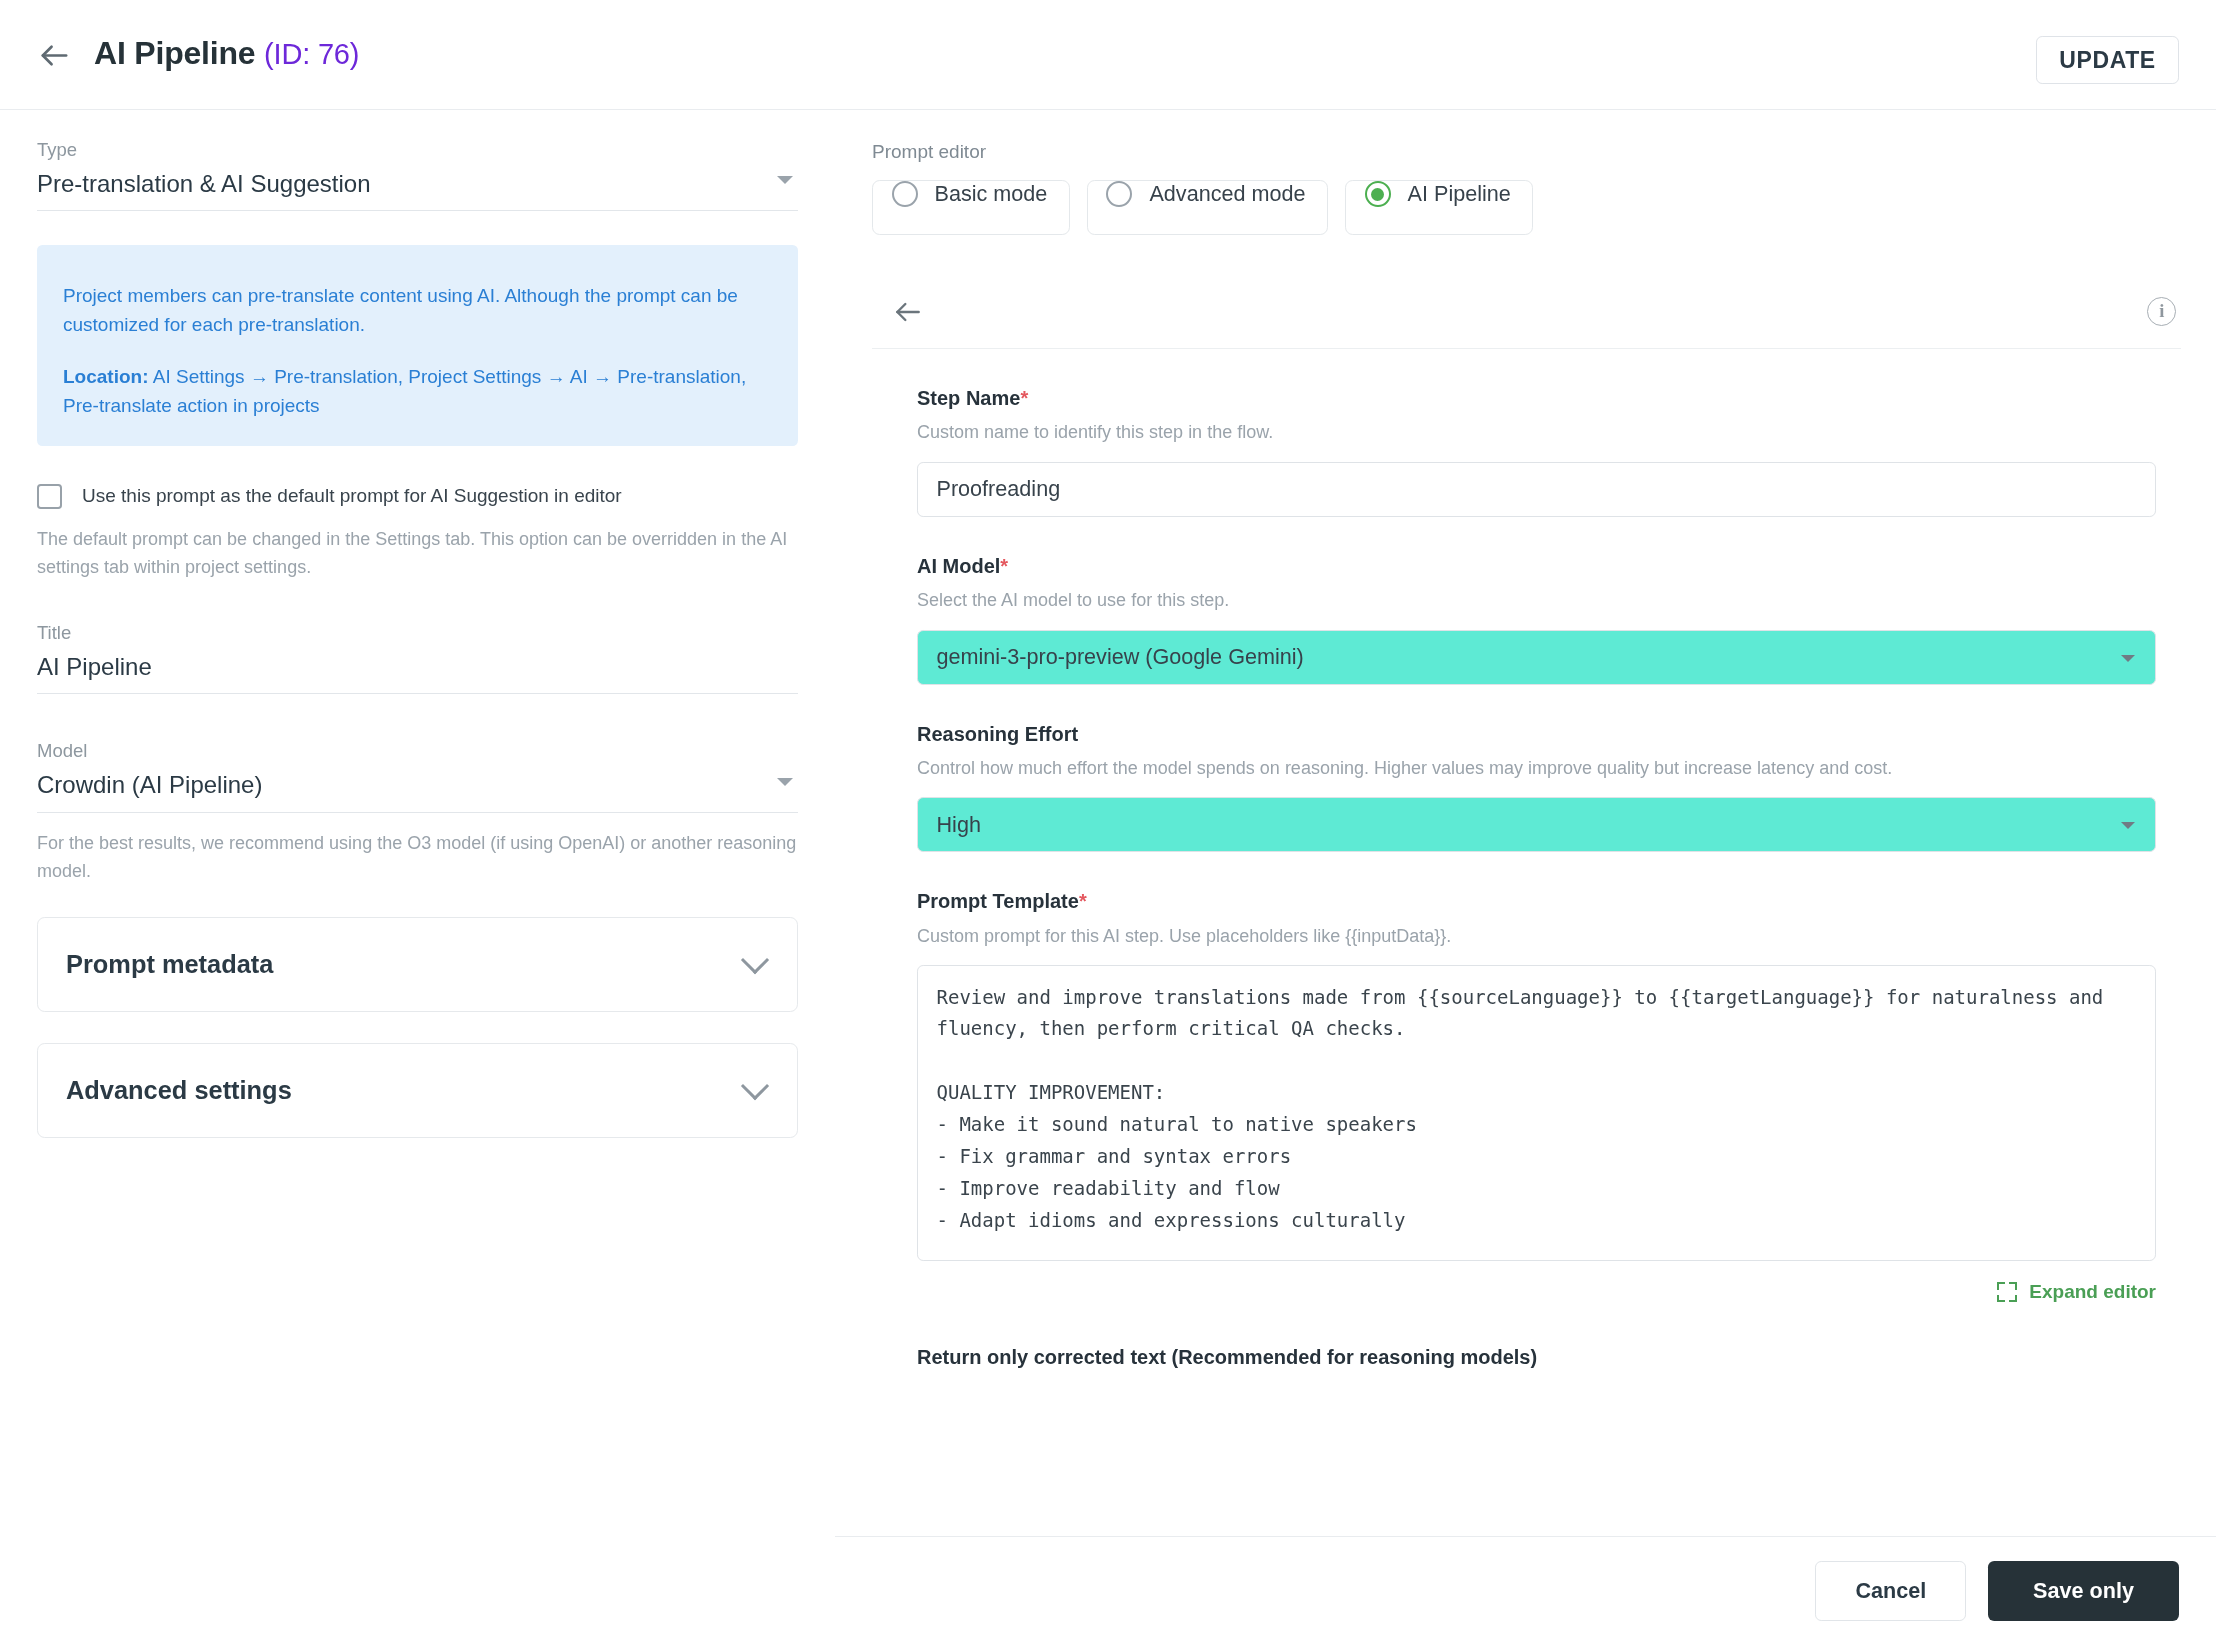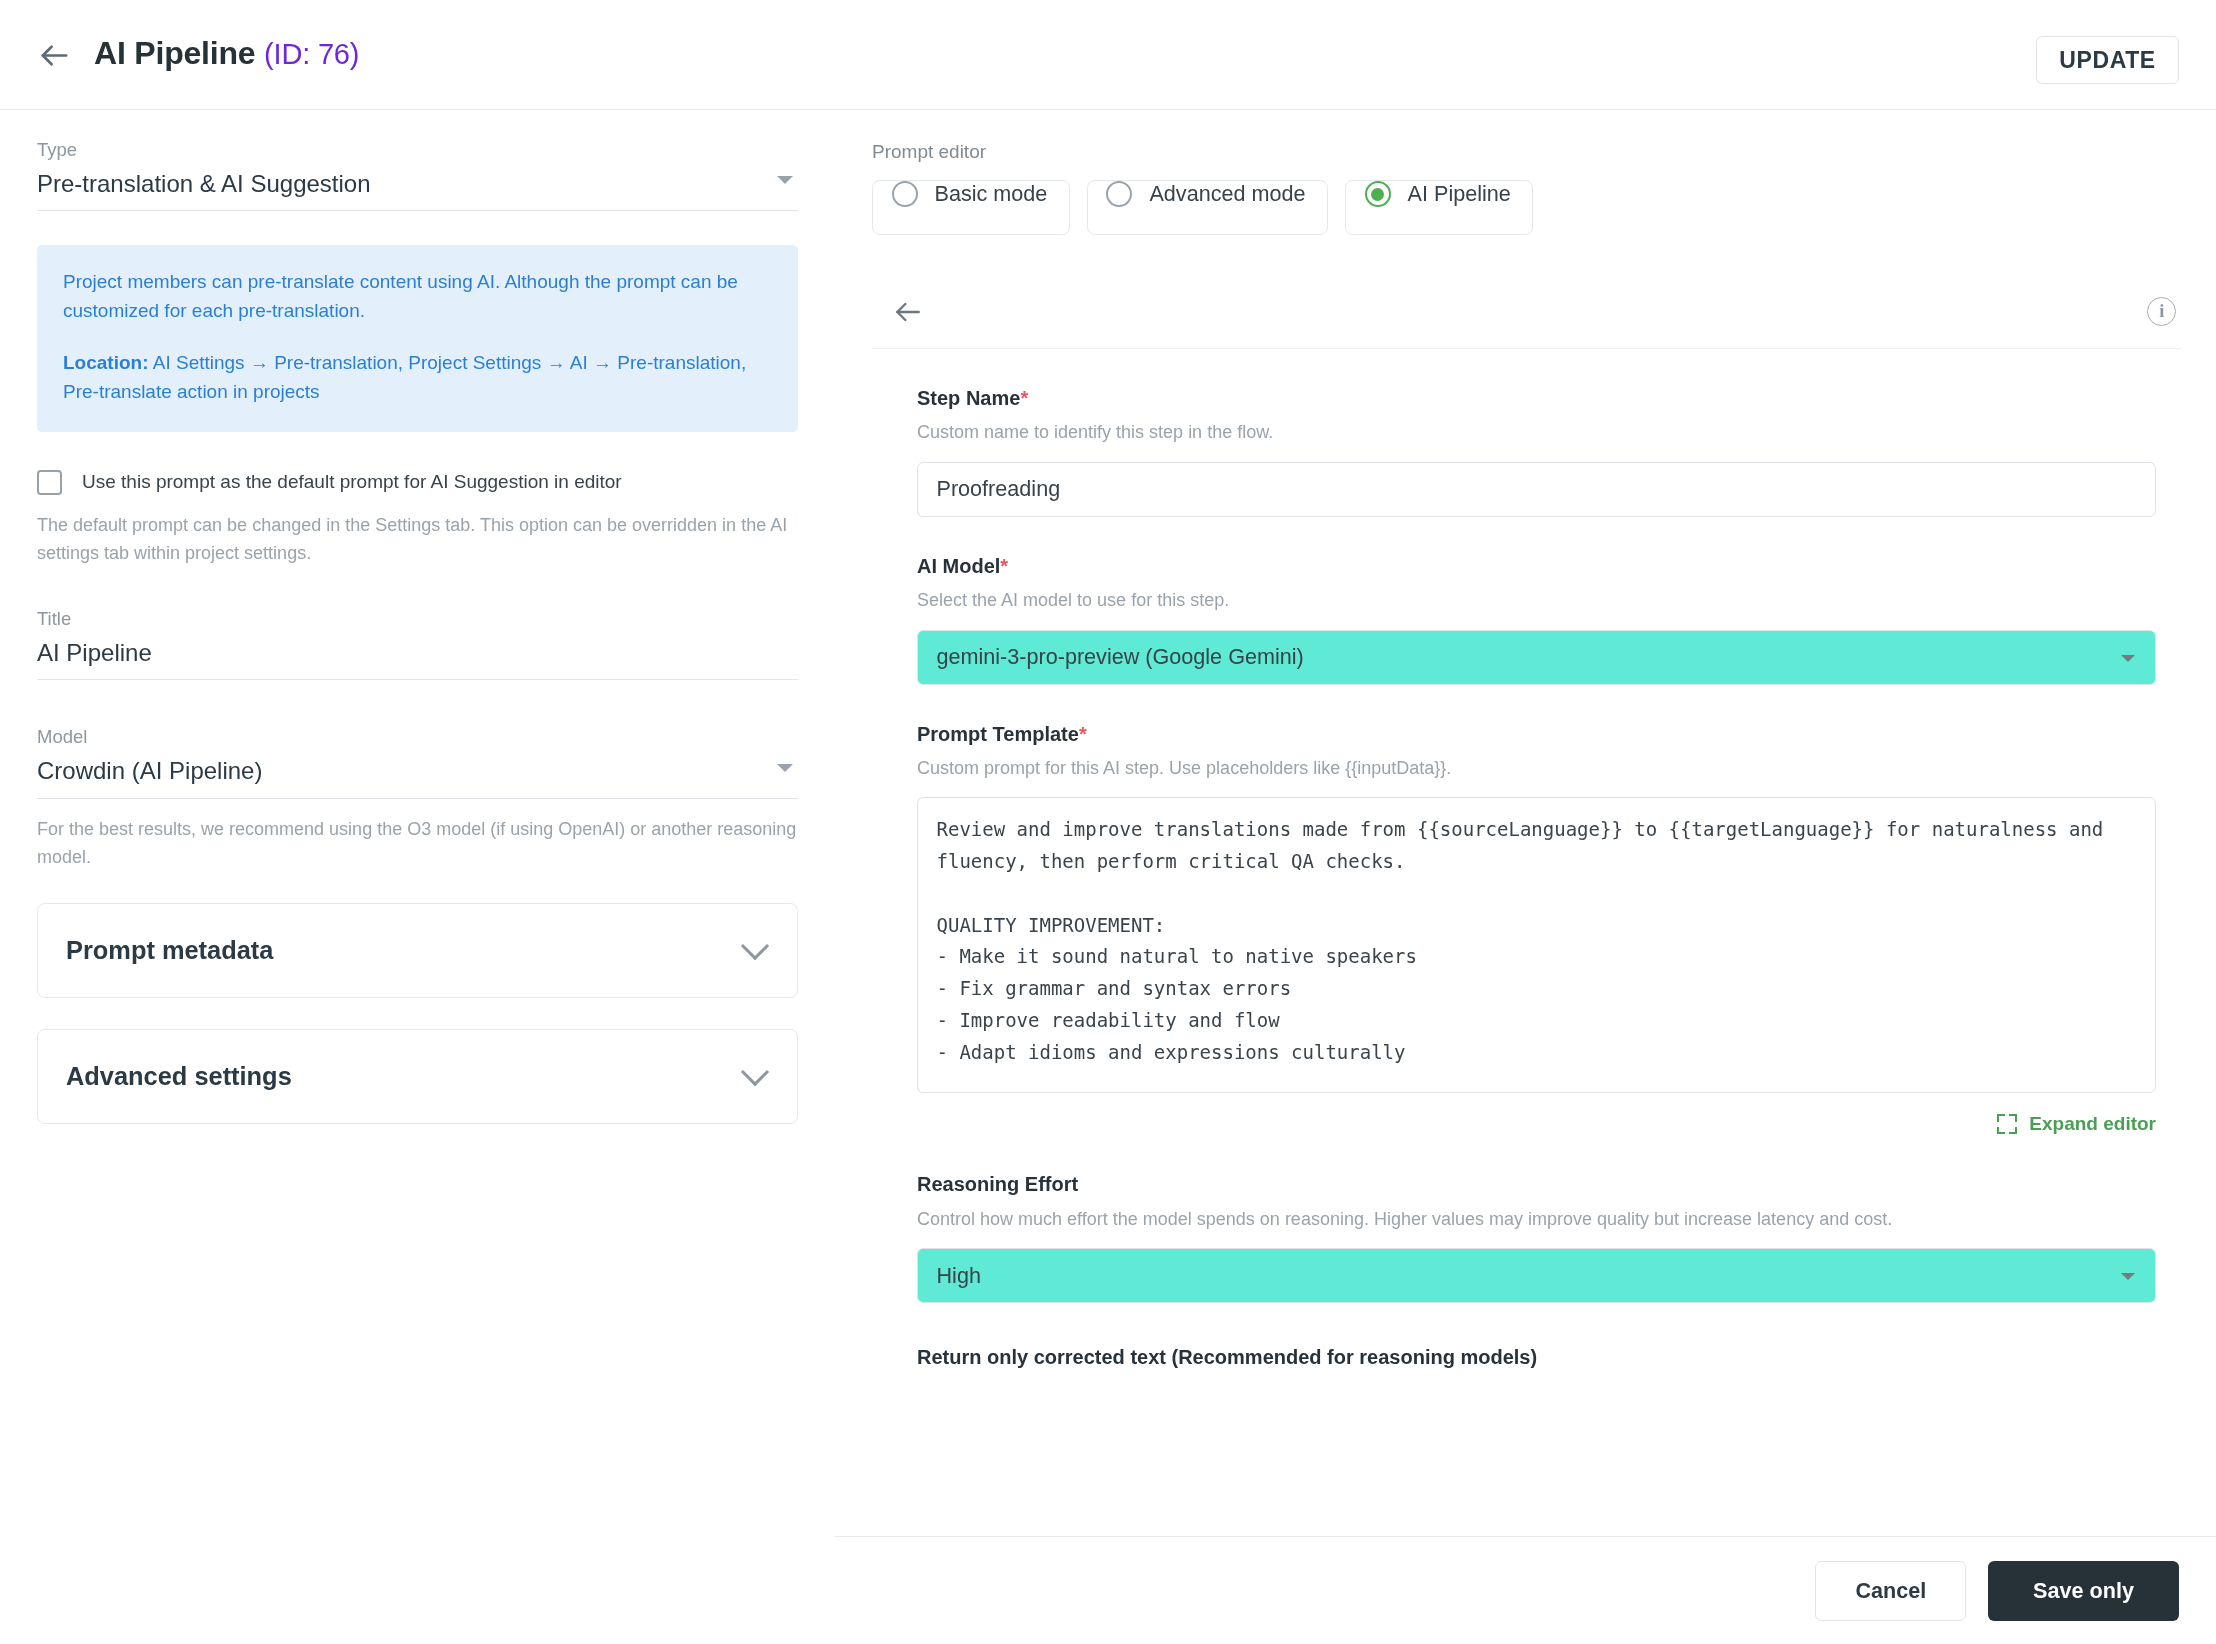--- a/index.html
+++ b/index.html
@@ -59,21 +59,21 @@
     position: absolute; right: 4.6px; top: 6.2px;
     width: 0; height: 0;
     border-left: 8.5px solid transparent;
     border-right: 8.5px solid transparent;
     border-top: 8.5px solid #9aa3ab;
   }
   .info-box {
     margin-top: 34px;
     background: #e3f0fc;
     border-radius: 5.4px;
-    padding: 23px 26px 25px 26px;
+    padding: 37px 26px 25px 26px;
     color: #2a7fd4;
     font-size: 19px;
     line-height: 1.52;
   }
   .info-box p { margin: 0; }
   .info-box p + p { margin-top: 23px; }
   .info-box b { font-weight: 700; }
 
   .checkbox-row {
     margin-top: 38px;
@@ -334,20 +334,29 @@
           <div class="text-input">Proofreading</div>
         </div>
 
         <div class="group">
           <div class="grp-label">
             <span>AI Model</span><span class="req">*</span>
           </div>
           <div class="grp-hint">Select the AI model to use for this step.</div>
           <div class="select-box">
             <span>gemini-3-pro-preview (Google Gemini)</span>
+            <span class="caret2"></span>
+          </div>
+        </div>
+
+        <div class="group">
+          <div class="grp-label">Reasoning Effort</div>
+          <div class="grp-hint">Control how much effort the model spends on reasoning. Higher values may improve quality but increase latency and cost.</div>
+          <div class="select-box">
+            <span>High</span>
             <span class="caret2"></span>
           </div>
         </div>
 
         <div class="group">
           <div class="grp-label">
             <span>Prompt Template</span><span class="req">*</span>
           </div>
           <div class="grp-hint">Custom prompt for this AI step. Use placeholders like {{inputData}}.</div>
           <div class="textarea">Review and improve translations made from {{sourceLanguage}} to {{targetLanguage}} for naturalness and fluency, then perform critical QA checks.
@@ -365,29 +374,20 @@
                   <i class="tl"></i>
                   <i class="tr"></i>
                   <i class="bl"></i>
                   <i class="br"></i>
                 </span>
               <span>Expand editor</span>
             </div>
           </div>
         </div>
 
-        <div class="group">
-          <div class="grp-label">Reasoning Effort</div>
-          <div class="grp-hint">Control how much effort the model spends on reasoning. Higher values may improve quality but increase latency and cost.</div>
-          <div class="select-box">
-            <span>High</span>
-            <span class="caret2"></span>
-          </div>
-        </div>
-
       </div>
     </div>
 
     <div class="cut-row">Return only corrected text (Recommended for reasoning models)</div>
   </div>
 
   <div class="footer">
     <div class="btn-cancel">Cancel</div>
     <div class="btn-save">Save only</div>
   </div>

